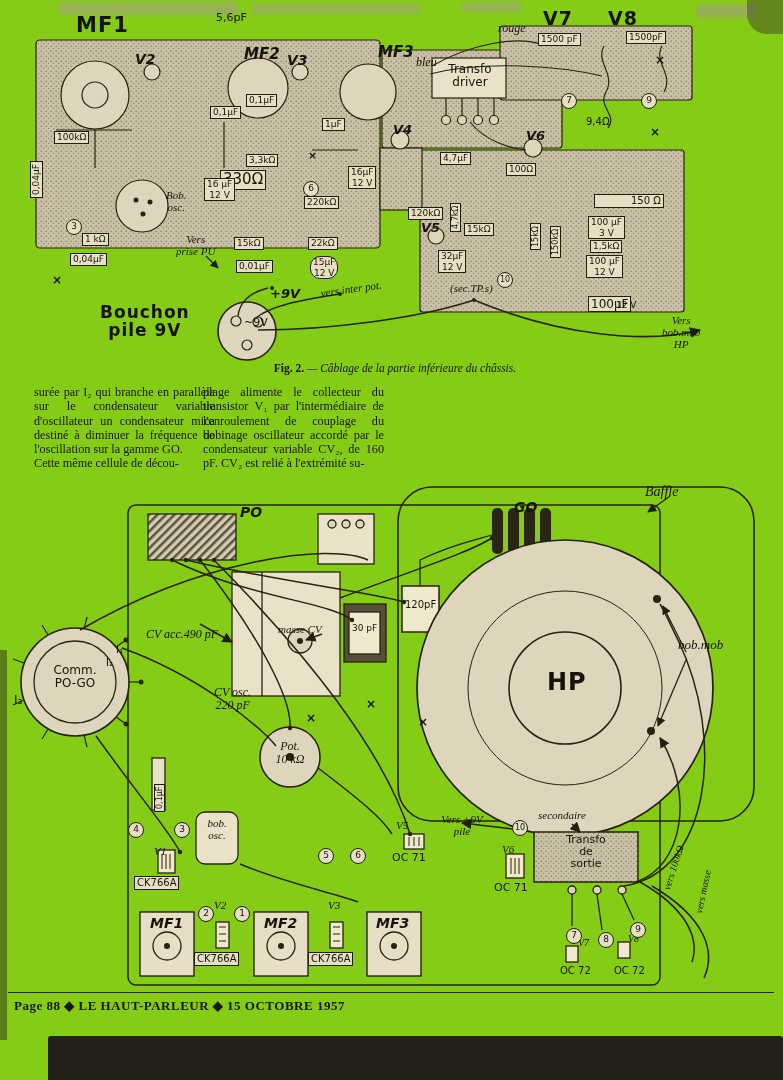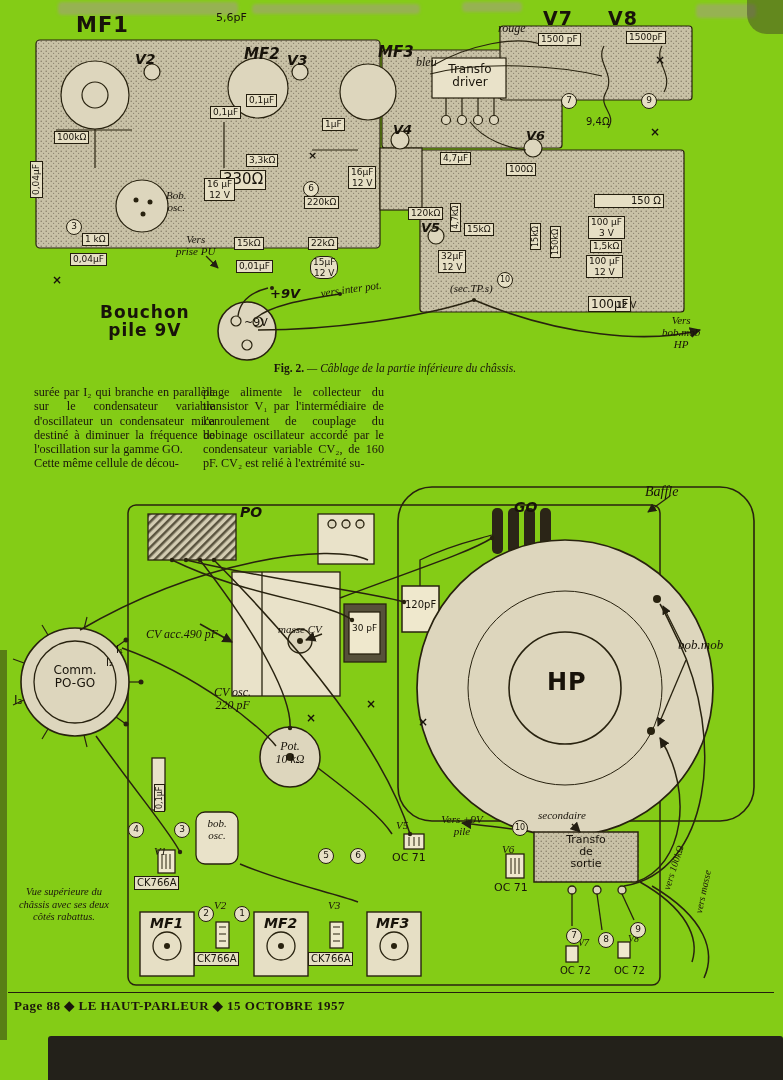--- a/index.html
+++ b/index.html
@@ -395,19 +395,18 @@
     </div>
 
   <div class="caption">
     <b>Fig. 2.</b><i> — Câblage de la partie inférieure du châssis.</i>
   </div>
 
   <div class="col" id="col1">surée par I₂ qui branche en parallèle sur le condensateur variable d'oscillateur un condensateur mica destiné à diminuer la fréquence de l'oscillation sur la gamme GO.
   Cette même cellule de décou-</div>
   <div class="col" id="col2">plage alimente le collecteur du transistor V₁ par l'intermédiaire de l'enroulement de couplage du bobinage oscillateur accordé par le condensateur variable CV₂, de 160 pF. CV₂ est relié à l'extrémité su-</div>
 
-  <div class="fig3cap">Vue supérieure du châssis avec ses deux côtés rabattus.</div>
 
   <div class="footer-rule"></div>
   <div class="footer-text">Page 88 ◆ LE HAUT-PARLEUR ◆ 15 OCTOBRE 1957</div>
   <div class="blackbar"></div>
 
 </div>
 
 </body></html>

